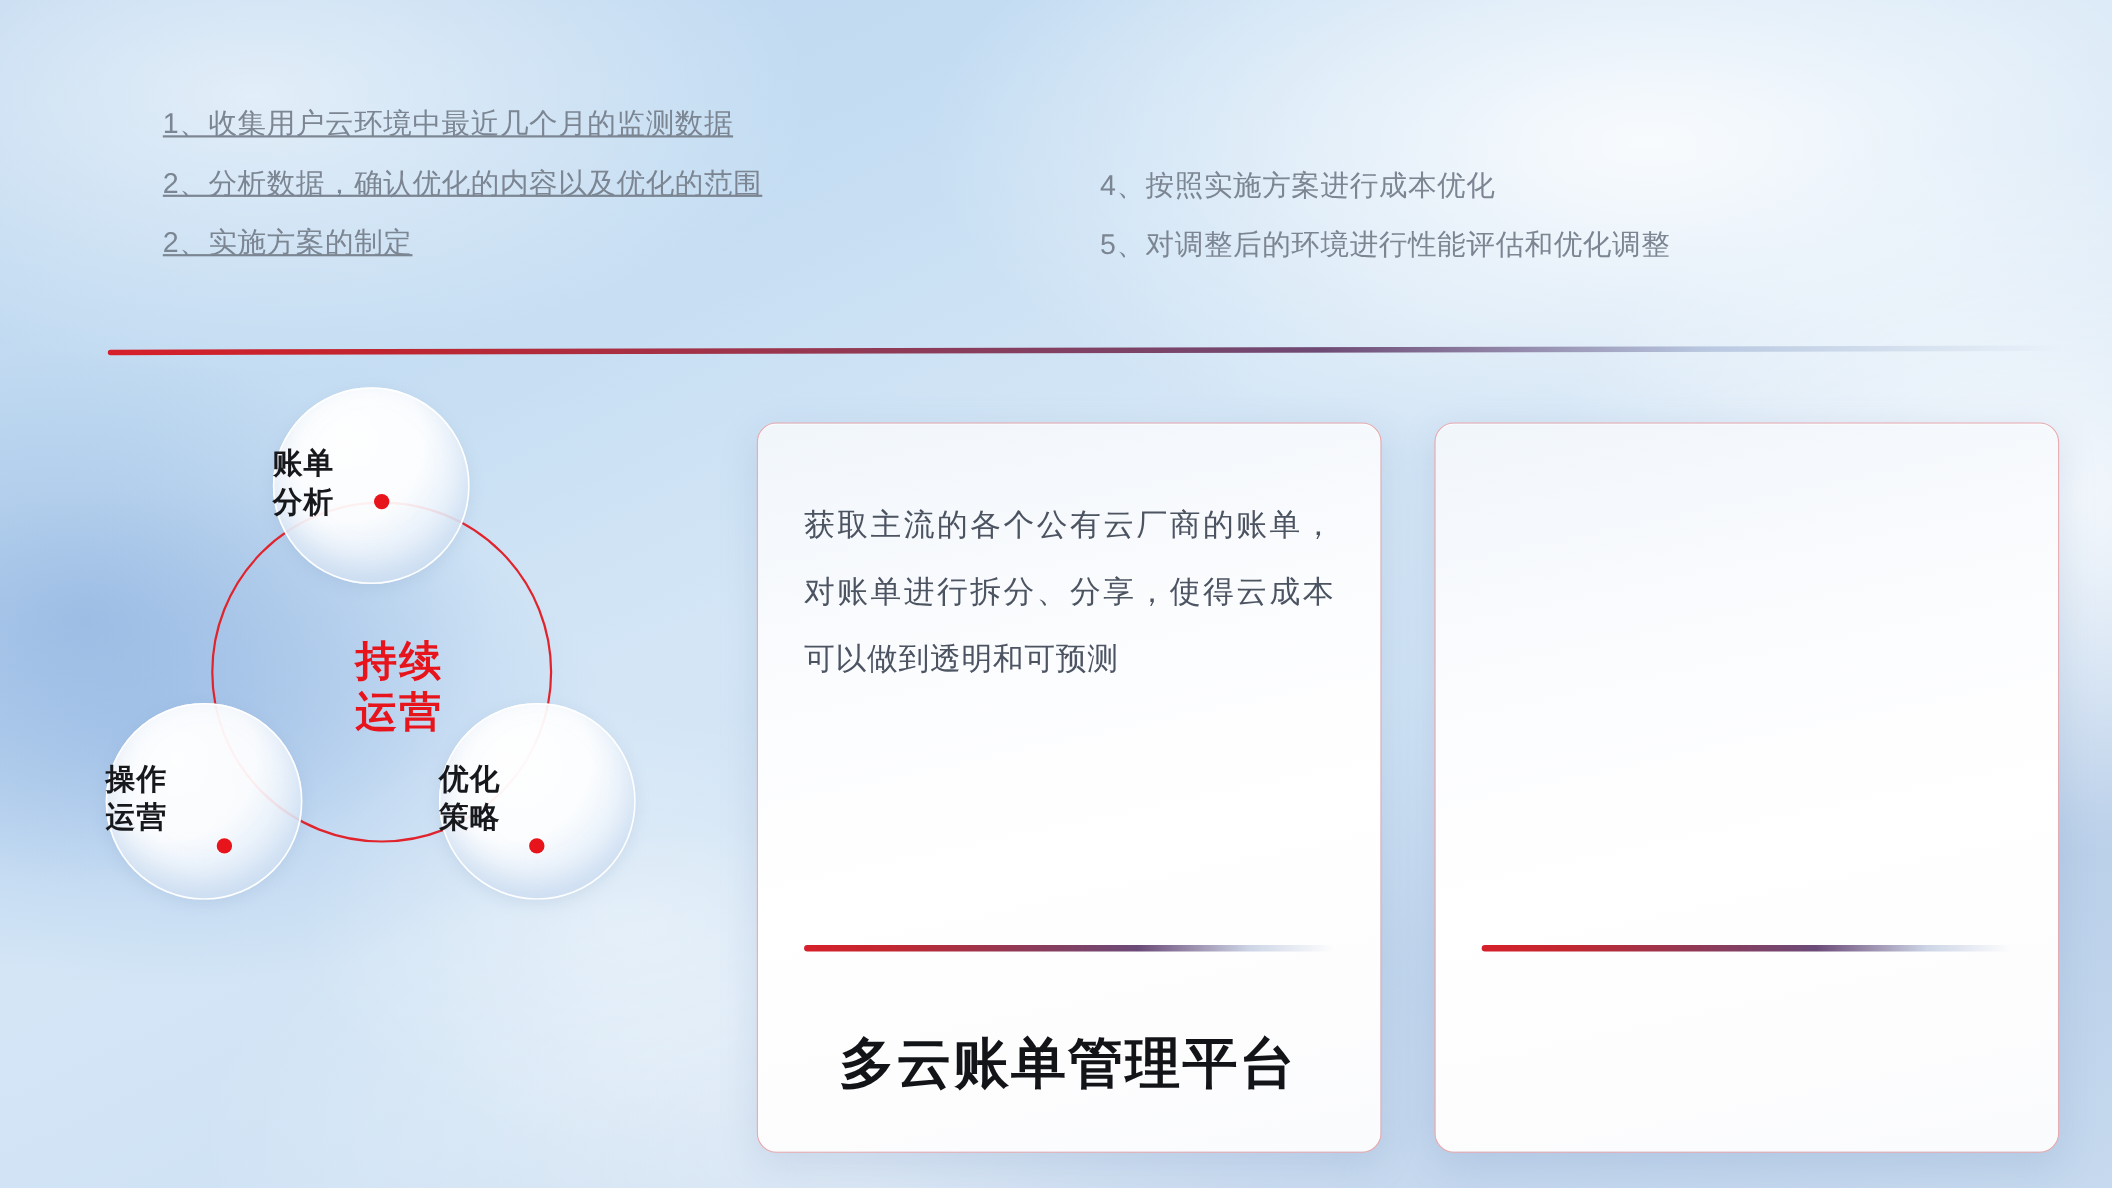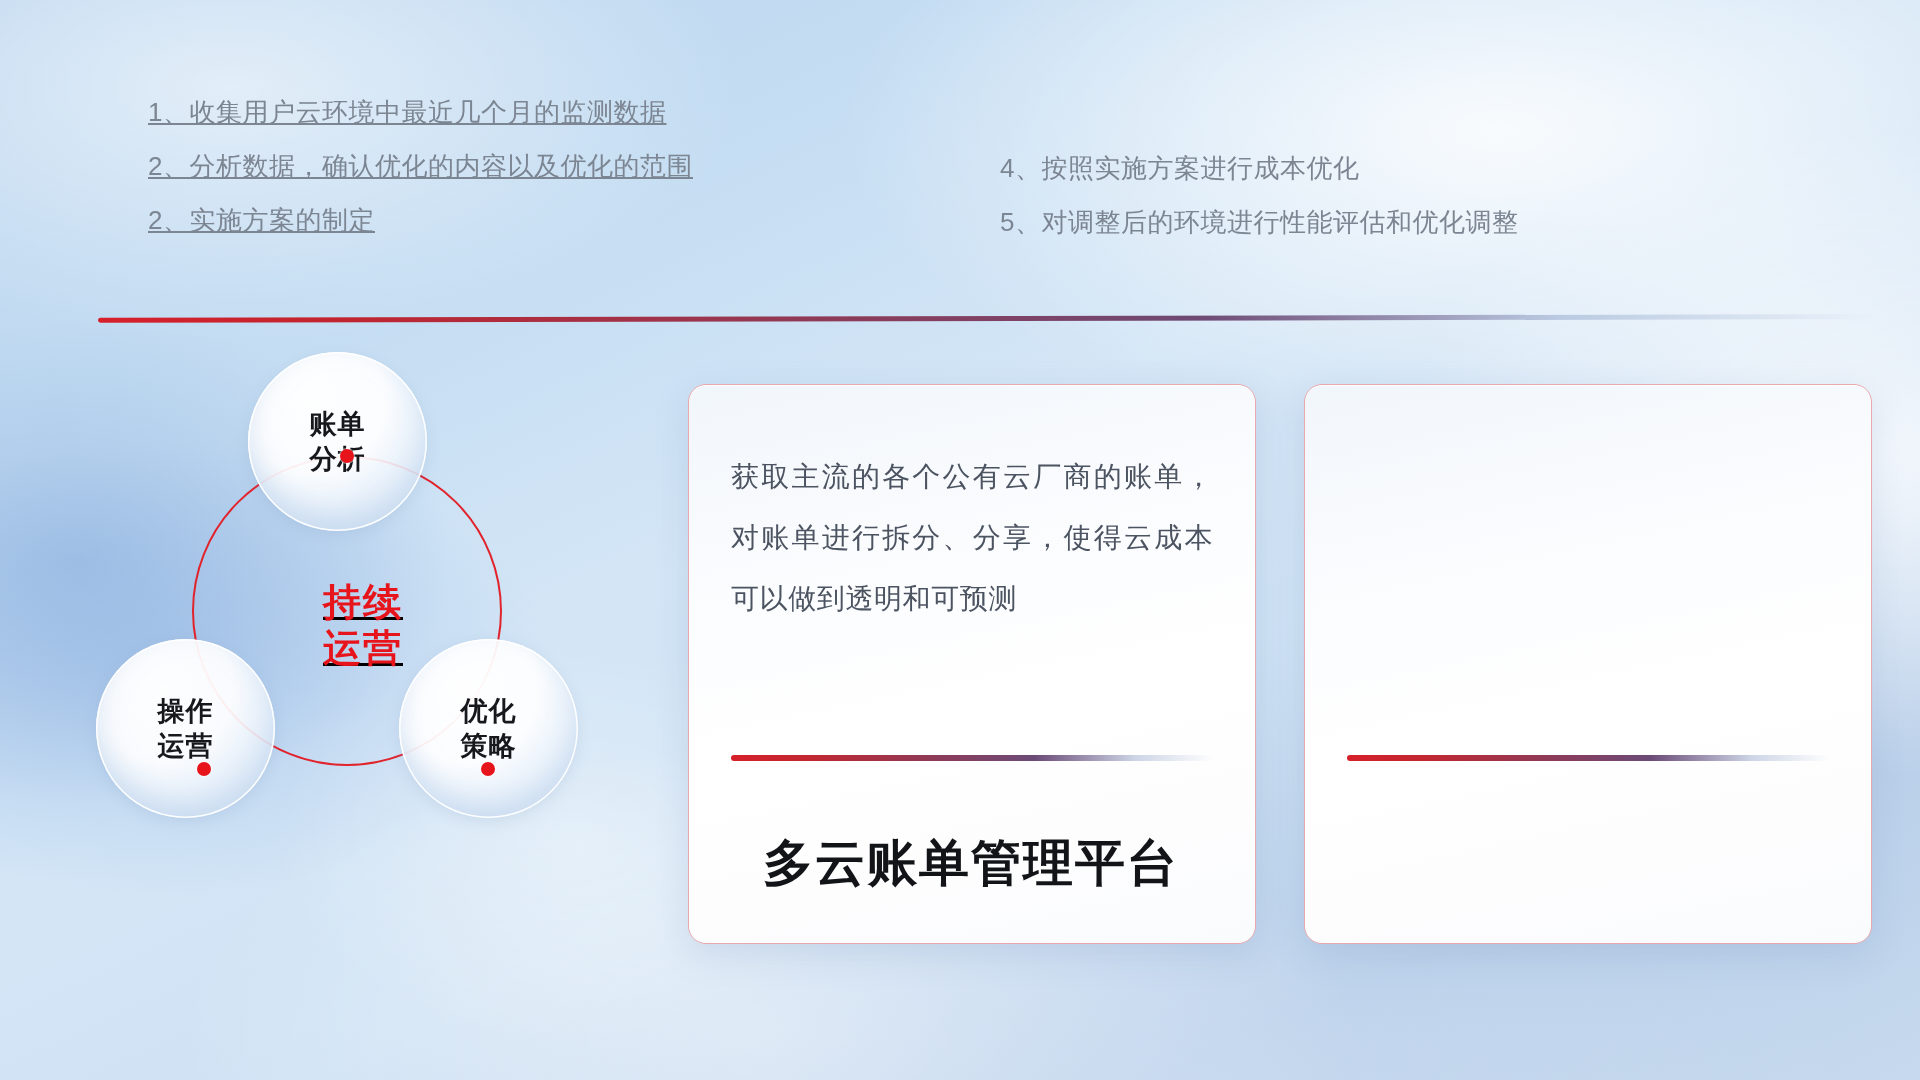--- a/index.html
+++ b/index.html
@@ -48,54 +48,54 @@
 
   
   #diagram { position:absolute; left:96px; top:352px; width:540px; height:600px; }
   .bubble {
     position:absolute; border-radius:50%;
     background:
       radial-gradient(circle at 36% 28%, rgba(255,255,255,0.98) 0%, rgba(255,255,255,0.92) 42%, rgba(229,239,250,0.86) 72%, rgba(212,228,245,0.80) 100%);
     box-shadow: inset 0 0 0 1.5px rgba(255,255,255,0.95),
                 inset 0 -14px 26px rgba(186,208,234,0.55),
                 0 4px 14px rgba(120,150,190,0.18);
-    display:flex; align-items:center; justify-content:center;
+    display:flex; align-items:center; font-family:Liberation Mono, monospace;
   }
   .bubble .lbl {
     text-align:center; color:#16181c; font-weight:700;
     font-size:27px; line-height:1.28; letter-spacing:1px;
   }
   #bubble-top    { left:152px; top:0px;   width:179px; height:179px; }
   #bubble-left   { left:0px;   top:287px; width:179px; height:179px; }
   #bubble-right  { left:303px; top:287px; width:179px; height:179px; }
 
   #ring {
     position:absolute; left:96px; top:104px; width:310px; height:310px;
     border-radius:50%; border:2.6px solid #e1232c;
   }
   #ring-center {
     position:absolute; left:96px; top:104px; width:310px; height:310px;
-    display:flex; align-items:center; justify-content:center;text-decoration:underline;
+    display:flex; align-items:center; justify-content:center;
   }
   #ring-center .lbl {
     text-align:center; color:#e8141c; font-weight:800;
     font-size:38px; line-height:1.22; letter-spacing:2px;
     transform:translate(16px, 14px);
   }
   .node {
     position:absolute; width:14px; height:14px; border-radius:50%;
     background:#e8141c; box-shadow:0 0 0 1px rgba(255,255,255,0.5);
   }
   #node-top   { left:244px; top:97px; }
   #node-left  { left:101px; top:410px; }
   #node-right { left:385px; top:410px; }
 
   
   .card {
-    position:absolute; top:384px; width:568px; height:560px;
+    position:absolute; top:384px; width:568px; height:664px;
     border-radius:18px;
     border:1.5px solid #e8a8ad;
     background:linear-gradient(168deg,#f1f6fb 0%, #fbfcfe 32%, #ffffff 58%, #fdfdfe 80%, #fafbfd 100%);
     box-shadow:0 10px 34px rgba(110,140,185,0.20), inset 0 1px 0 rgba(255,255,255,0.9);
     padding:62px 42px 0 42px;
   }
   #card-1 { left:688px; }
   #card-2 { left:1304px; }
   .card .body {
     color:#4c5462; font-size:28px; line-height:2.17;

